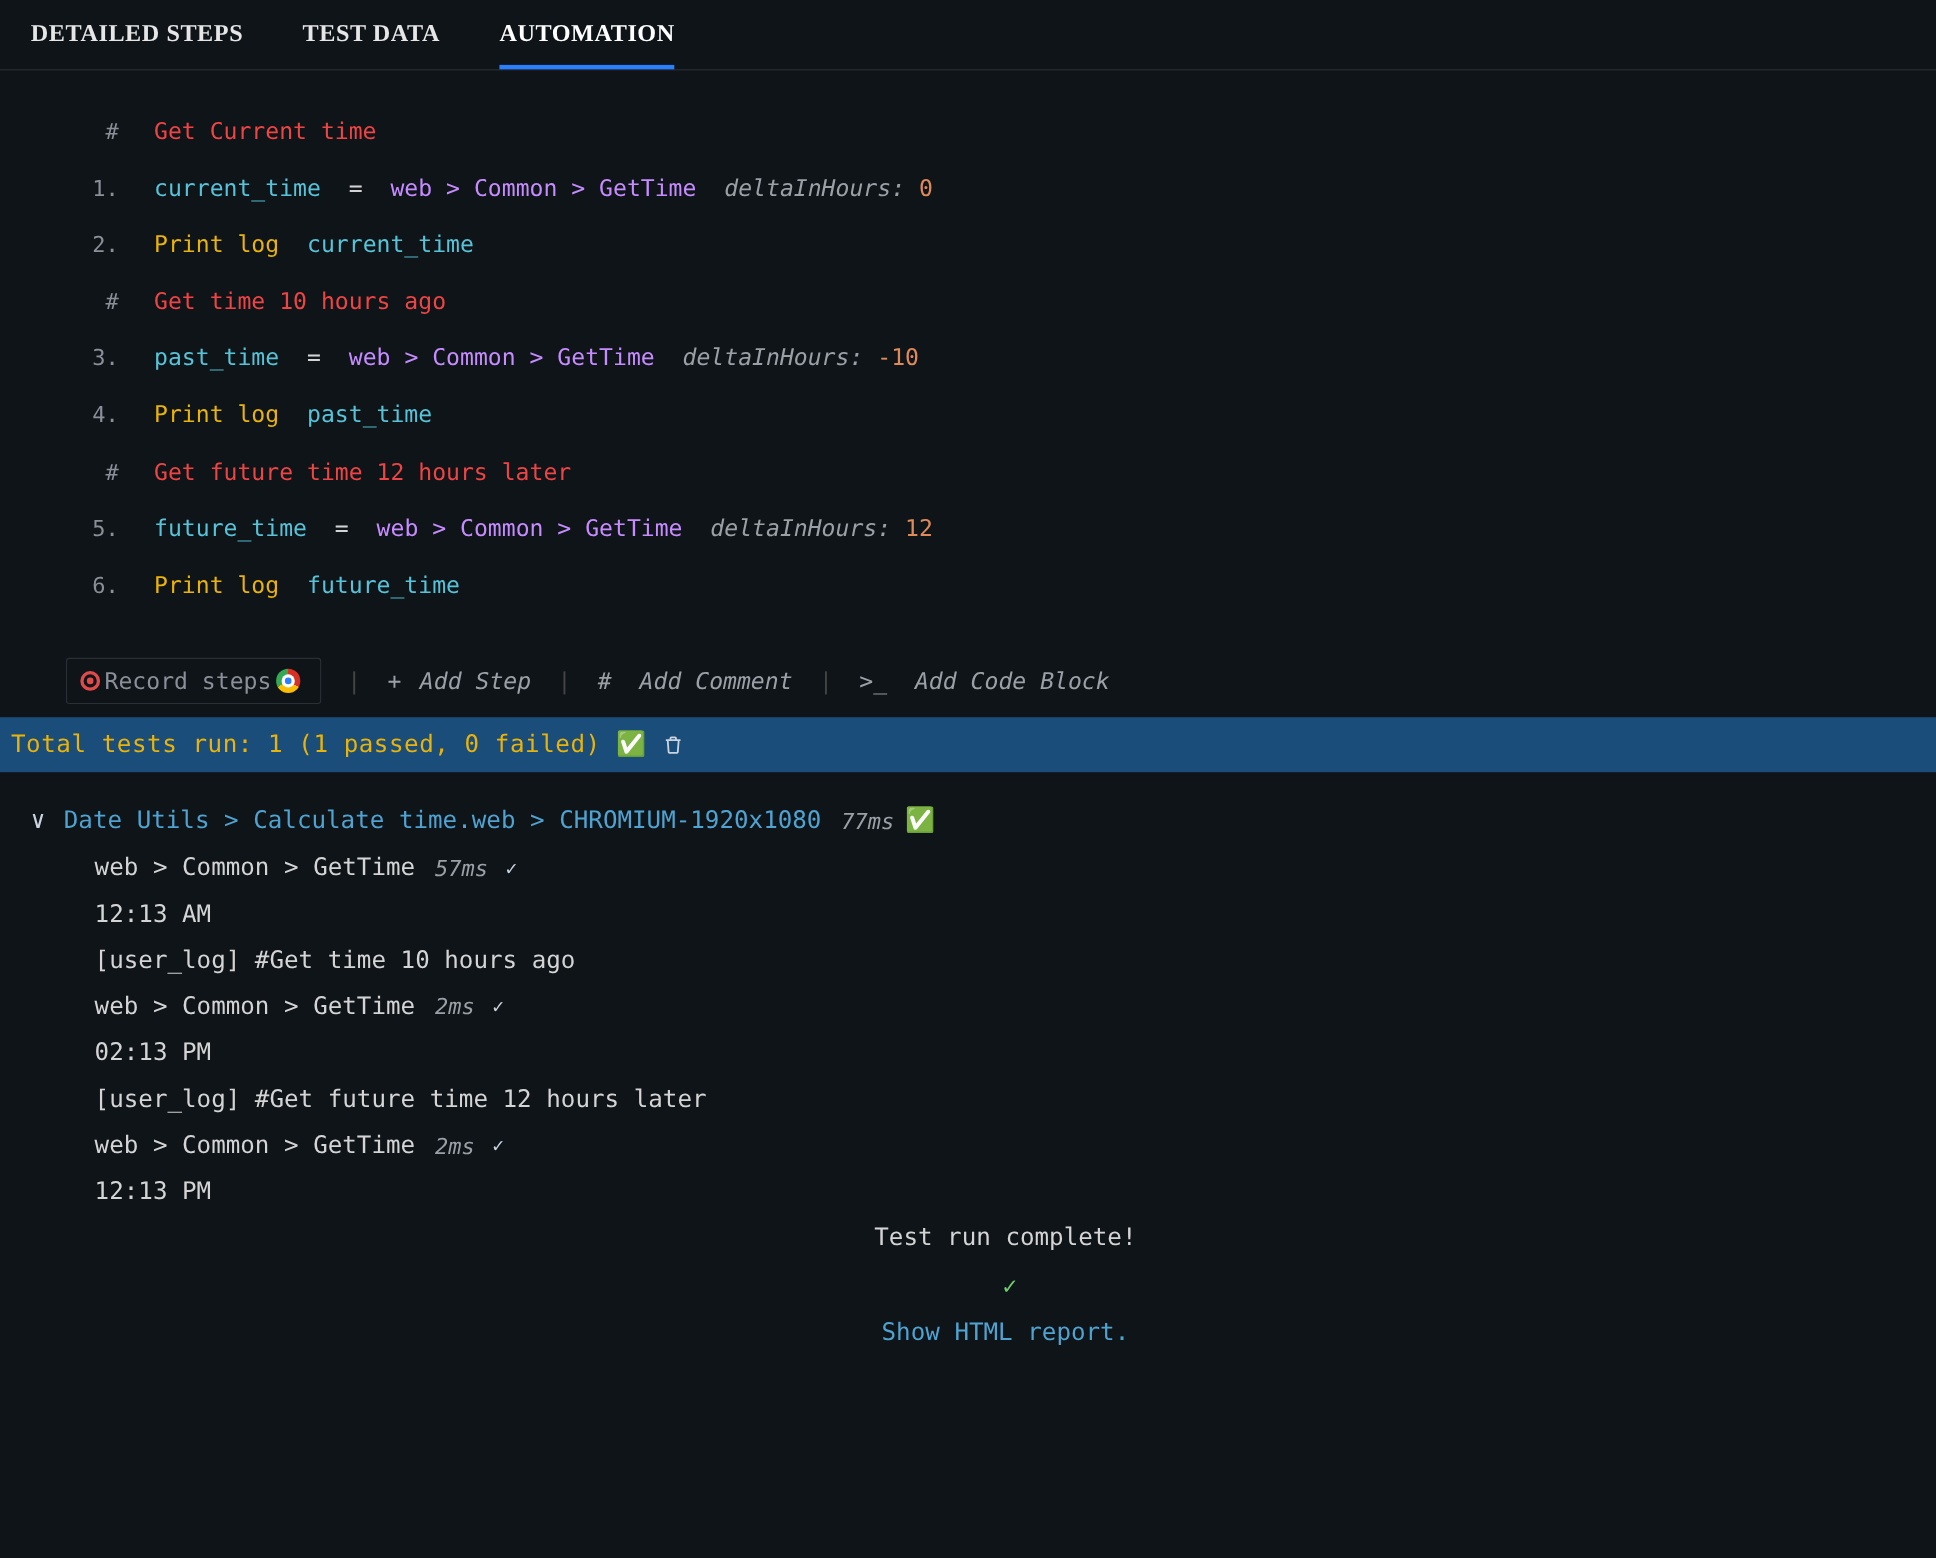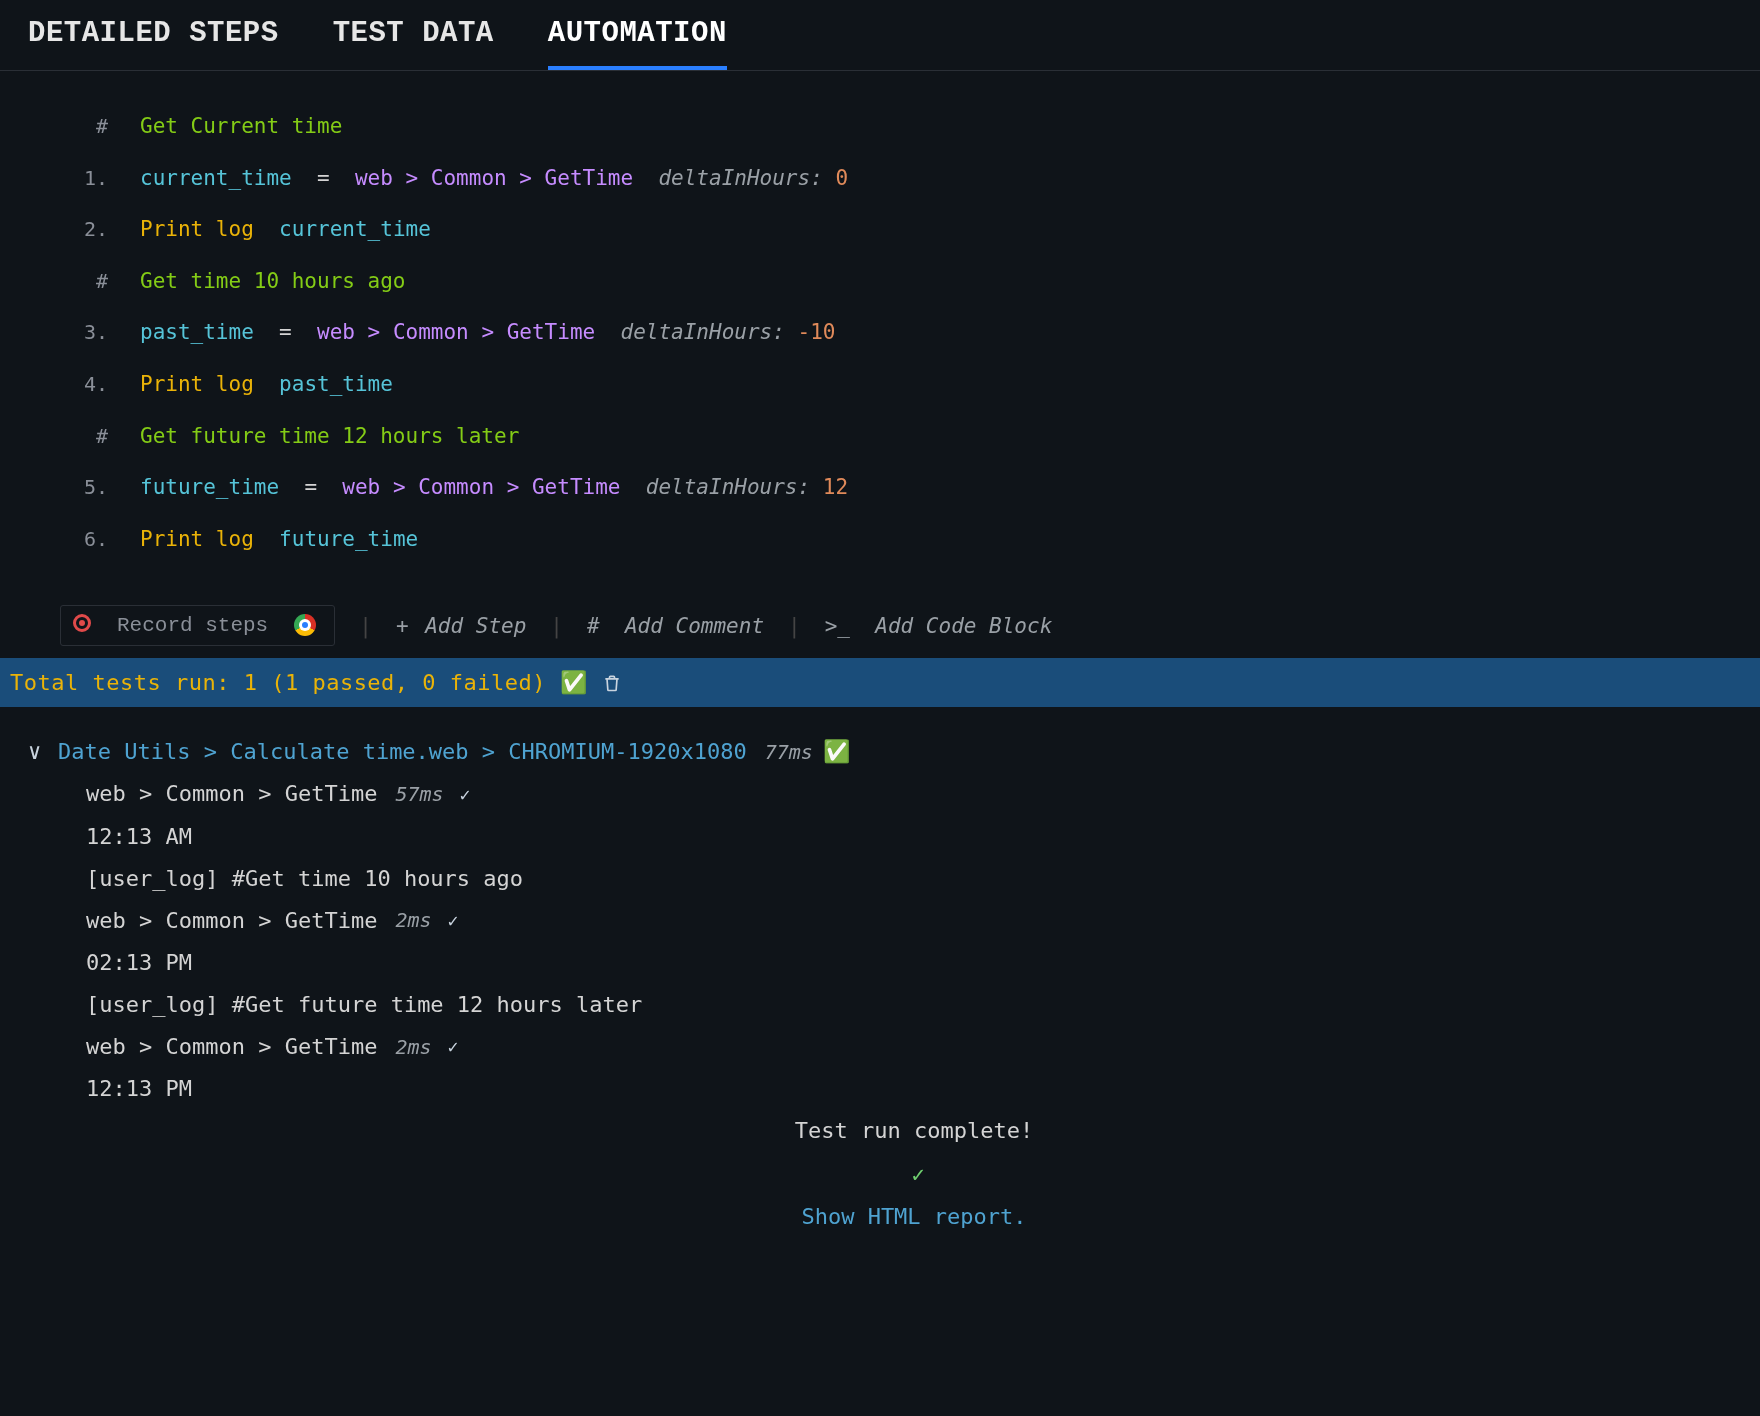--- a/index.html
+++ b/index.html
@@ -12,22 +12,22 @@
     height: 1416px;
     overflow: hidden;
   }
 
   
   .tabbar {
     display: flex;
     gap: 54px;
     padding: 17px 28px 0 28px;
     border-bottom: 1px solid #2a2f36;
-    font-family: Liberation Mono, monospace;
-    font-size: 29px;
+    font-family: Liberation Serif, serif;
+    font-size: 22px;
     font-weight: 600;
     letter-spacing: 0.5px;
     text-align: right;
   }
   .tab {
     padding-bottom: 16px;
     color: #e6e6e6;
     cursor: pointer;
     border-bottom: 4px solid transparent;
   }
@@ -44,47 +44,46 @@
   .gutter {
     width: 140px;
     text-align: right;
     padding-right: 32px;
     color: #8a8f98;
     font-size: 20px;
   }
   .code { white-space: pre; font-size: 21px; }
 
   
-  .tk-comment { color: #84cc16; }
+  .tk-comment { color: #ef4444; }
   .tk-var     { color: #56c4d8; }
   .tk-assign  { color: #d4d4d4; }
   .tk-mod     { color: #c68cff; }
   .tk-kw      { color: #eab308; }
   .tk-param   { color: #9aa0a6; font-style: italic; }
   .tk-num     { color: #e08a5a; }
 
   
   .actionbar {
     display: flex;
     align-items: center;
     gap: 24px;
     margin: 10px 0 0 40px;
     padding: 12px 20px;
     font-size: 21px;
     font-family: ui-monospace, Menlo, monospace;
     color: #8a8f98;
   }
   .rec-box {
     display: inline-flex;
-    align-items: flex-start;
-    gap: 26px;
+    align-items: center;
+    gap: 4px;
     border: 1px solid #2a2f36;
     border-radius: 3px;
     padding: 8px 18px 8px 12px;
-    font-family: Liberation Mono, monospace;
   }
   .rec-dot {
     width: 18px; height: 18px; border-radius: 50%;
     border: 3px solid #e04a4a;
     display: inline-flex; align-items: center; justify-content: center;
   }
   .rec-dot::after { content:""; width:6px; height:6px; border-radius:50%; background:#e04a4a; }
   .chrome-icon {
     width: 22px; height:22px; border-radius:50%;
     background:

